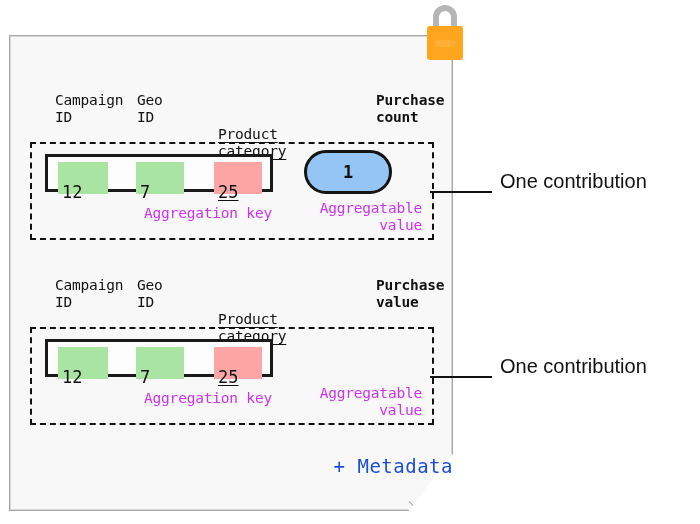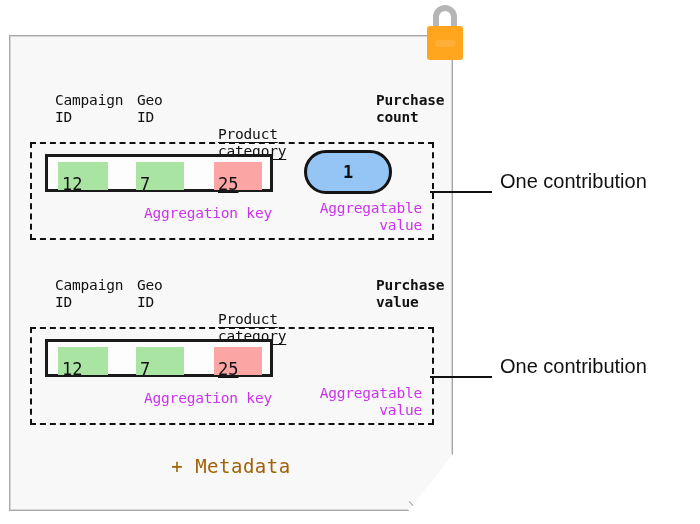--- a/index.html
+++ b/index.html
@@ -104,21 +104,21 @@
     border: 3px solid #1a1a1a;
     background: #fdfdfd;
   }
   .key-cell {
     position: absolute;
     top: 5px;
     height: 28px;
     font-size: 17px;
     line-height: 28px;
     color: #111111;
-    padding: 8px 4px;
+    padding: 16px 4px;
     text-align: left;
   }
   .key-cell.cell-0 { left: 10px;  width: 50px;  background: #a9e4a3; }
   .key-cell.cell-1 { left: 88px;  width: 48px;  background: #a9e4a3; }
   .key-cell.cell-2 { left: 166px; width: 48px;  background: #fca5a5; text-decoration: underline; text-underline-offset: 2px; }
 
   .value-pill {
     position: absolute;
     left: 272px;
     top: 6px;
@@ -178,23 +178,23 @@
     color: #111111;
     white-space: nowrap;
   }
 
   
   #metadata-label {
     position: absolute;
     left: 9px;
     top: 455px;
     width: 444px;
-    text-align: center;
+    text-align: right;
     font-size: 19px;
-    color: #a16207;
+    color: #1d4ed8;
     letter-spacing: 0.5px;
   }
 </style>
 </head>
 <body>
 
 <div id="report-card">
   <div id="report-card-inner-edge"></div>
   <div id="card-fold-line"></div>
 </div>

